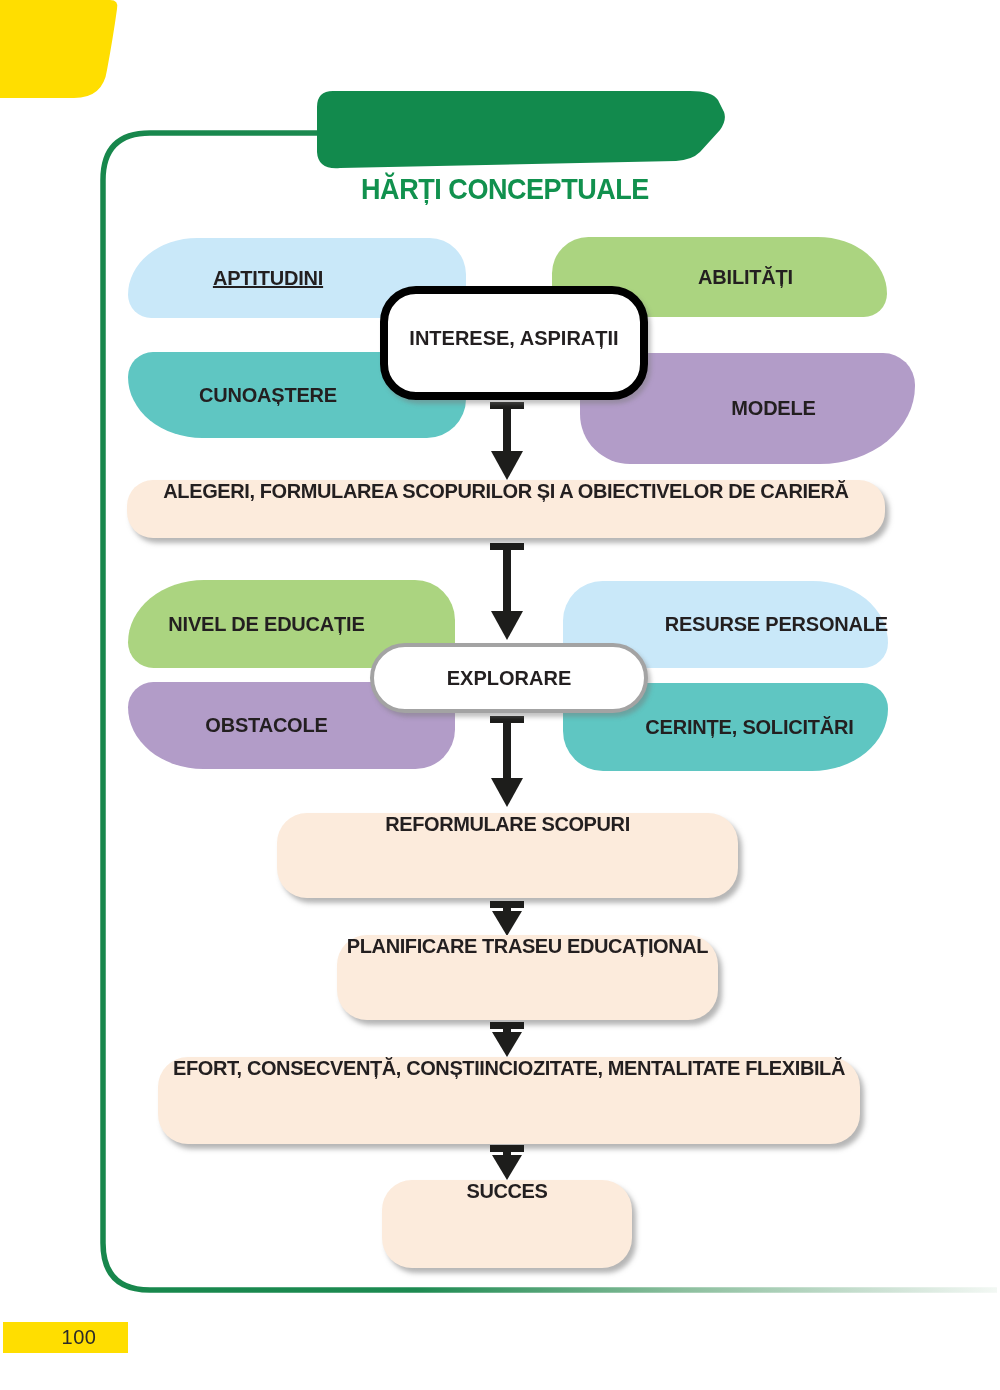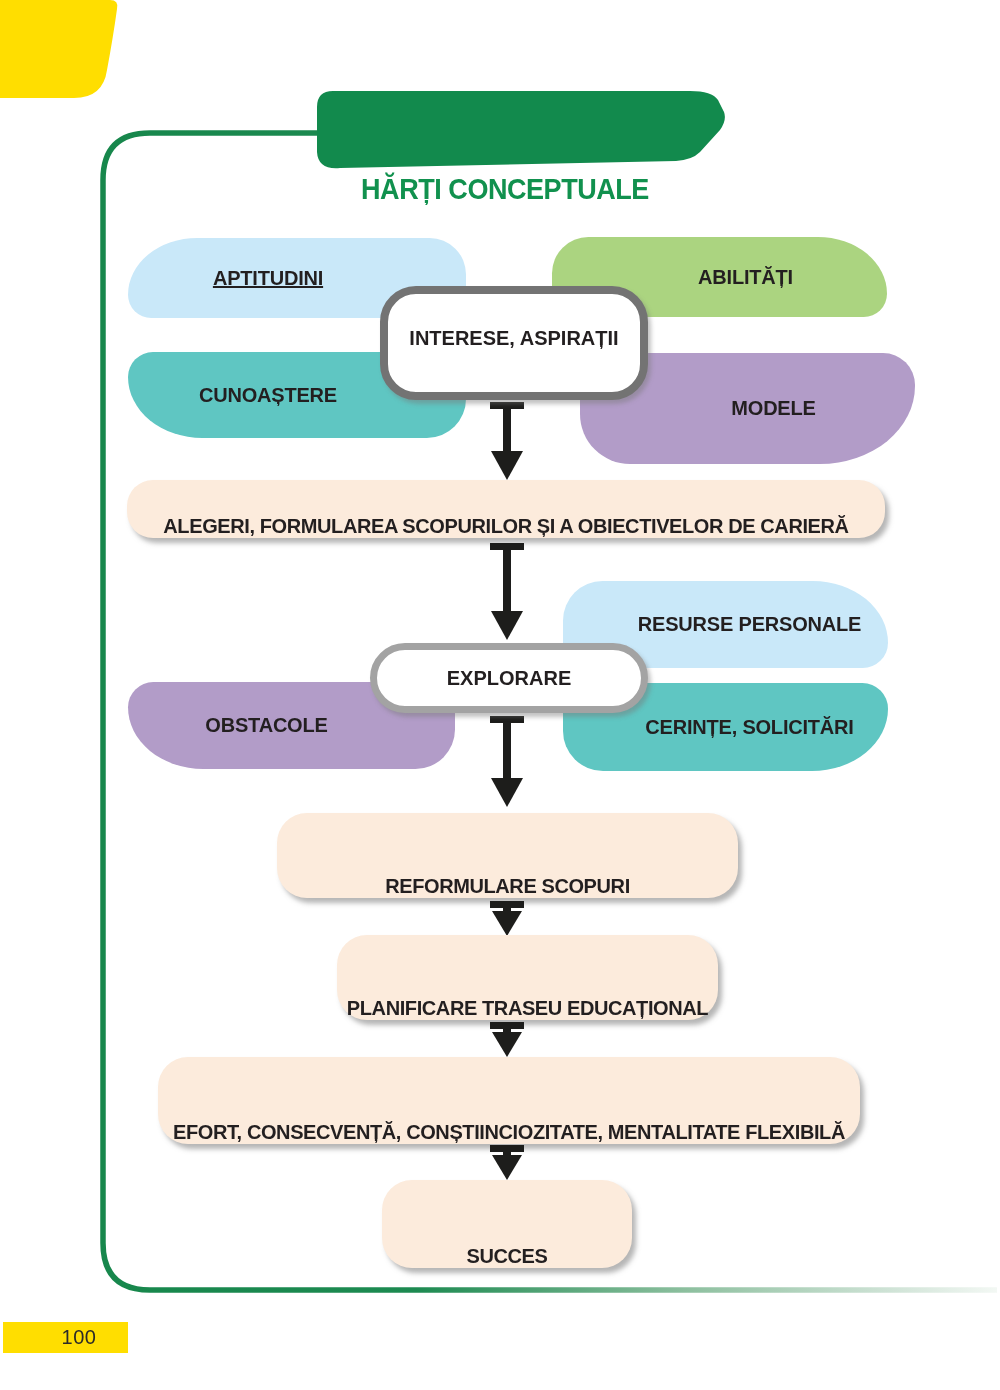--- a/index.html
+++ b/index.html
@@ -19,29 +19,29 @@
     font-size:30px;font-weight:bold;color:#11914e;letter-spacing:-0.5px;
     transform:scaleX(0.9);transform-origin:center;
   }
   
   .blob{
     position:absolute;display:flex;align-items:center;justify-content:center;
     font-weight:bold;font-size:20px;letter-spacing:-0.2px;color:#231f20;z-index:1;
   }
   
   .hub{
-    position:absolute;background:#ffffff;border:8px solid #737373;box-sizing:border-box;
+    position:absolute;background:#ffffff;border:8px solid #000000;box-sizing:border-box;
     display:flex;align-items:center;justify-content:center;
     font-weight:bold;font-size:20px;color:#231f20;z-index:3;
     box-shadow:3px 4px 4px rgba(120,120,120,0.45);
   }
   
   .flow{
     position:absolute;background:#fcebdc;border-radius:30px;box-sizing:border-box;
-    display:flex;align-items:flex-end;justify-content:center;text-align:center;
+    display:flex;align-items:flex-start;justify-content:center;text-align:center;
     font-weight:bold;font-size:20px;letter-spacing:-0.4px;color:#231f20;z-index:2;
     box-shadow:4px 5px 5px rgba(110,110,110,0.5);
   }
   
   .arrow{position:absolute;width:36px;display:flex;flex-direction:column;align-items:center;z-index:2;}
   .arrow-cap{width:34px;height:7px;background:#1d1d1b;}
   .arrow-shaft{width:8px;background:#1d1d1b;}
   .arrow-head{width:0;height:0;border-left:16px solid transparent;border-right:16px solid transparent;border-top:29px solid #1d1d1b;}
   .arrow-head.small{border-left:15px solid transparent;border-right:15px solid transparent;border-top:25px solid #1d1d1b;}
   
@@ -107,33 +107,37 @@
   <div class="flow" style="left:127px;top:480px;width:758px;height:58px;border-radius:26px;">
     <span>ALEGERI, FORMULAREA SCOPURILOR ȘI A OBIECTIVELOR DE CARIERĂ</span>
   </div>
 
   <div class="arrow" style="left:489px;top:543px;">
     <div class="arrow-cap"></div>
     <div class="arrow-shaft" style="height:61px;"></div>
     <div class="arrow-head"></div>
   </div>
 
+  <div class="blob" style="left:128px;top:580px;width:327px;height:88px;background:#abd480;
+              border-radius:95px 50px 30px 32px / 78px 50px 30px 32px;padding-right:50px;box-sizing:border-box;">
+    <span>NIVEL DE EDUCAȚIE</span>
+  </div>
   <div class="blob" style="left:128px;top:682px;width:327px;height:87px;background:#b29cc8;
               border-radius:32px 30px 50px 95px / 32px 30px 50px 78px;padding-right:50px;box-sizing:border-box;">
     <span>OBSTACOLE</span>
   </div>
   <div class="blob" style="left:563px;top:581px;width:325px;height:87px;background:#c9e8f9;
-              border-radius:50px 95px 32px 30px / 50px 78px 32px 30px;padding-left:48px;box-sizing:border-box;">
+              border-radius:50px 95px 32px 30px / 50px 78px 32px 30px;padding-left:48px;box-sizing:border-box;justify-content:flex-end;">
     <span>RESURSE PERSONALE</span>
   </div>
   <div class="blob" style="left:563px;top:683px;width:325px;height:88px;background:#5fc6c2;
               border-radius:30px 32px 95px 50px / 30px 32px 78px 50px;padding-left:48px;box-sizing:border-box;">
     <span>CERINȚE, SOLICITĂRI</span>
   </div>
-  <div class="hub" style="left:370px;top:643px;width:278px;height:70px;border:7px solid #a3a3a3;border-radius:40px;">
+  <div class="hub" style="left:370px;top:643px;width:278px;height:70px;border:4px solid #a3a3a3;border-radius:40px;">
     <span>EXPLORARE</span>
   </div>
 
   <div class="arrow" style="left:489px;top:716px;">
     <div class="arrow-cap"></div>
     <div class="arrow-shaft" style="height:55px;"></div>
     <div class="arrow-head"></div>
   </div>
 
   <div class="flow" style="left:277px;top:813px;width:461px;height:85px;">

